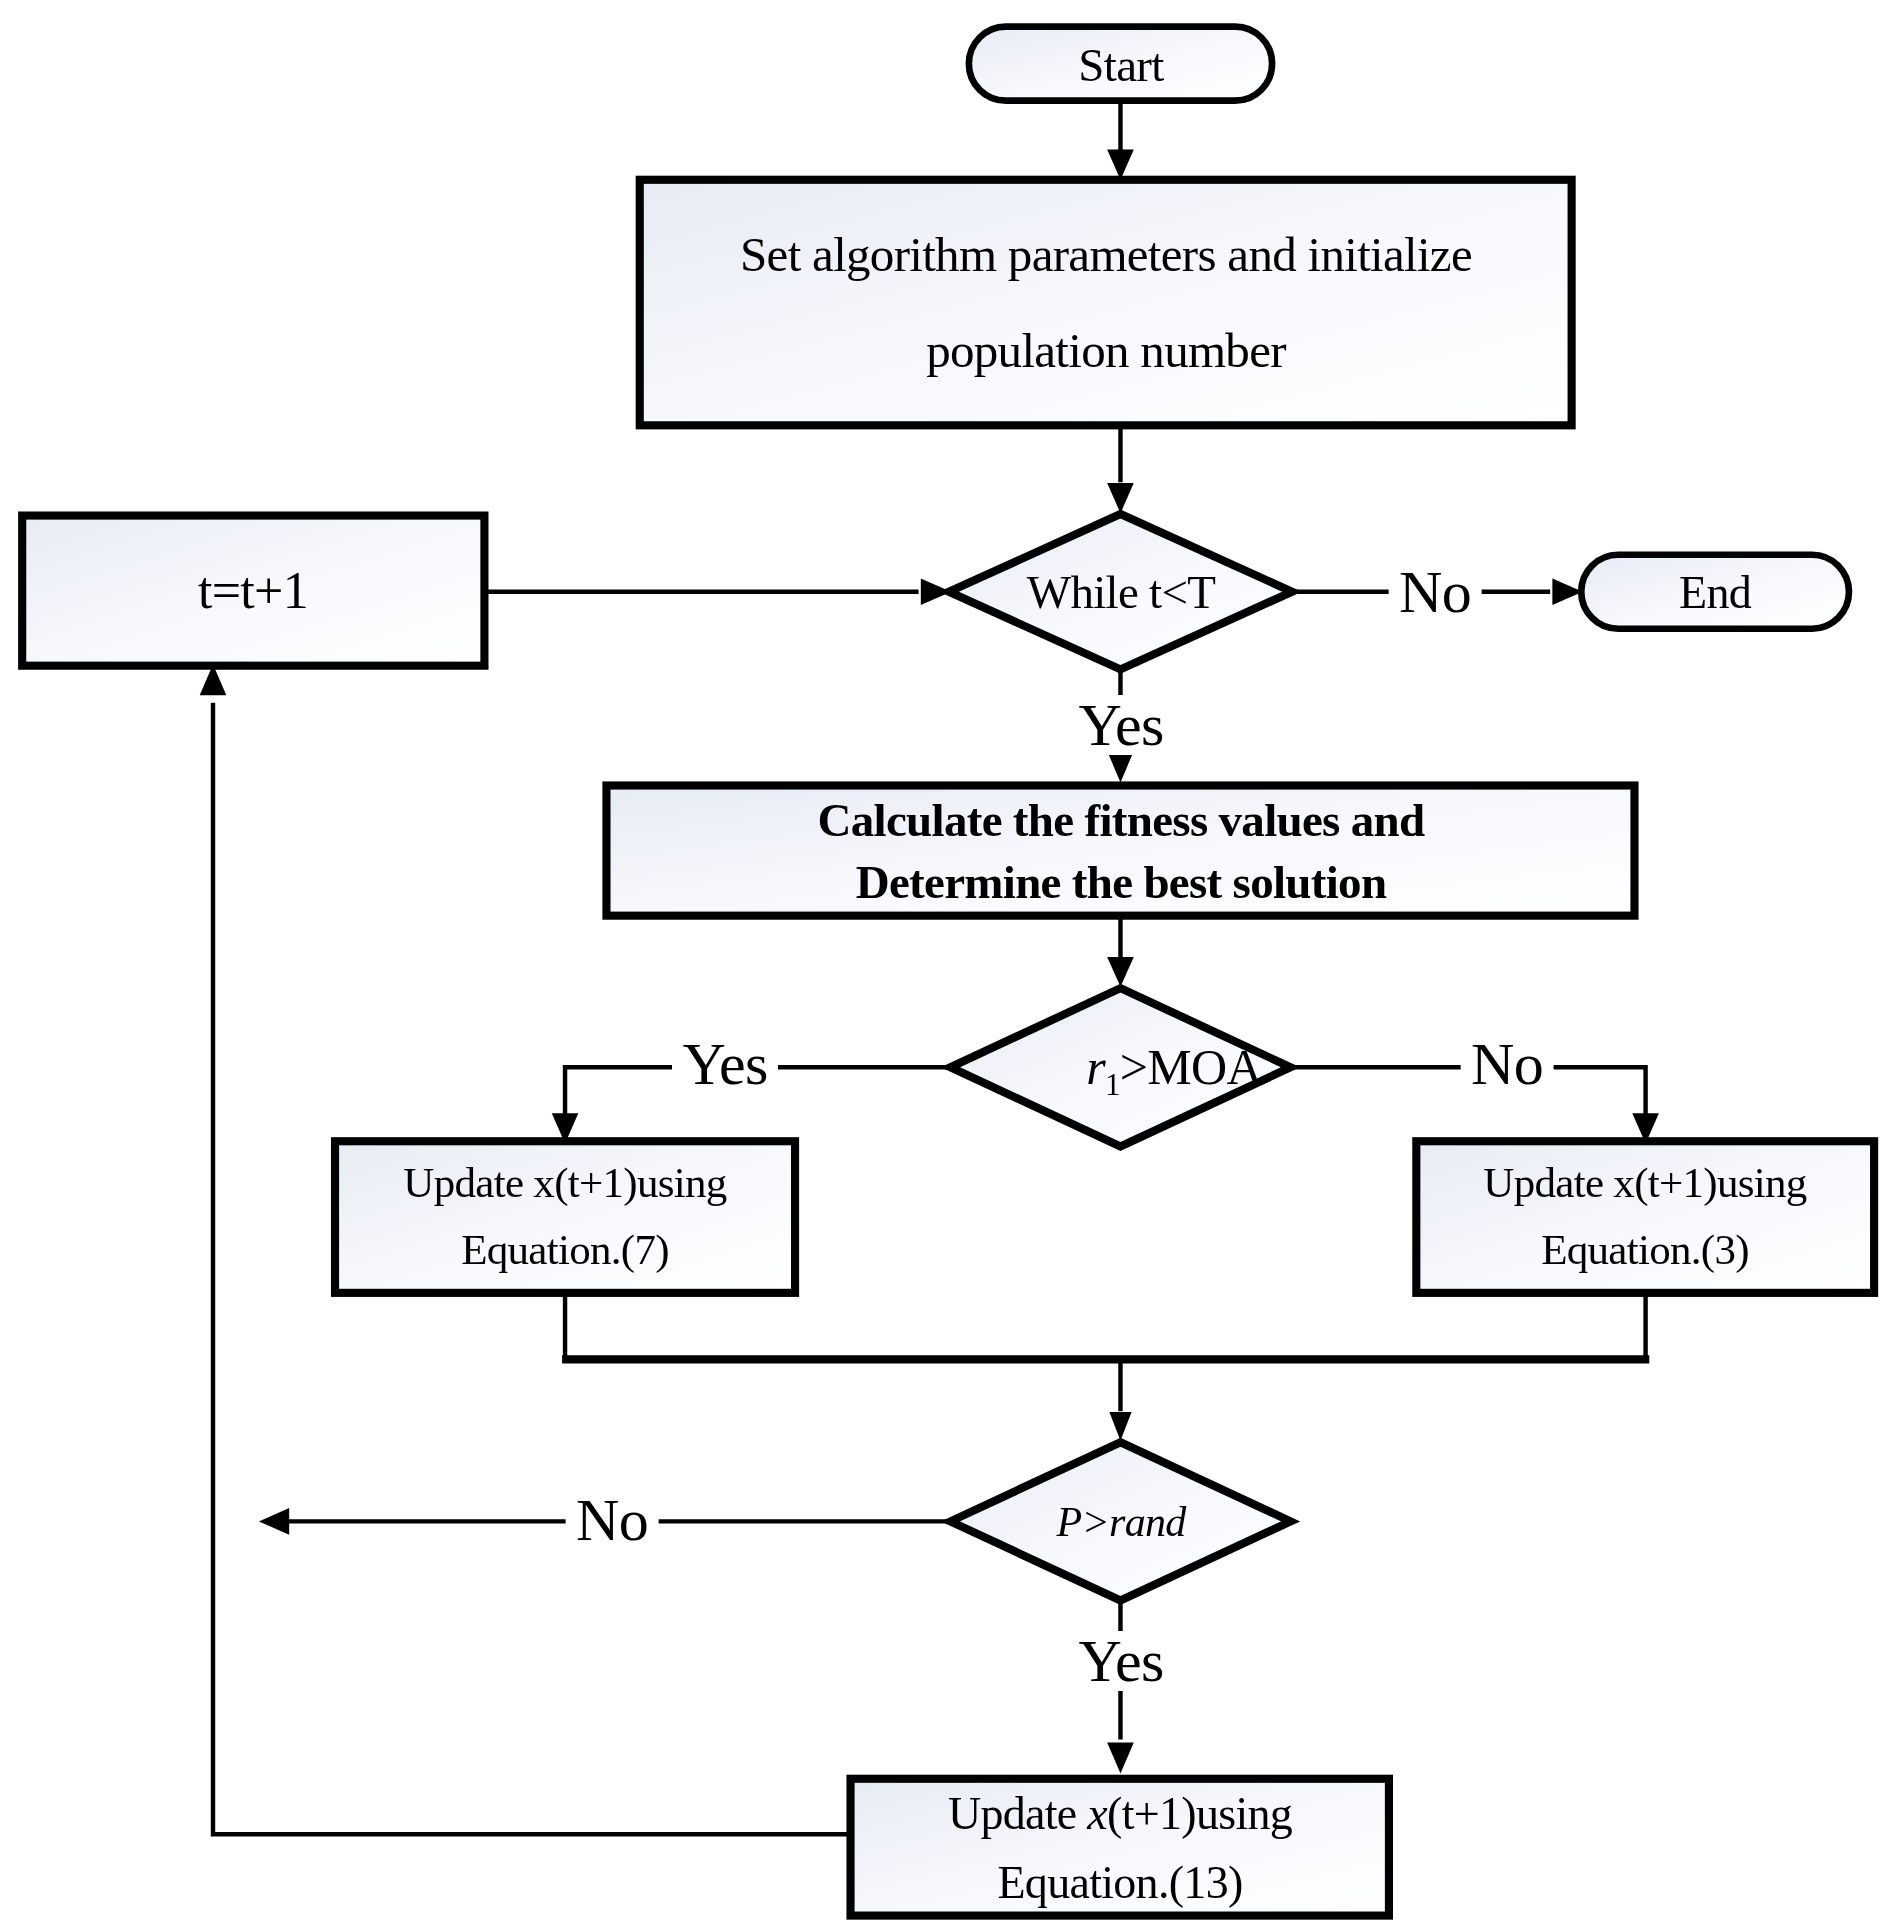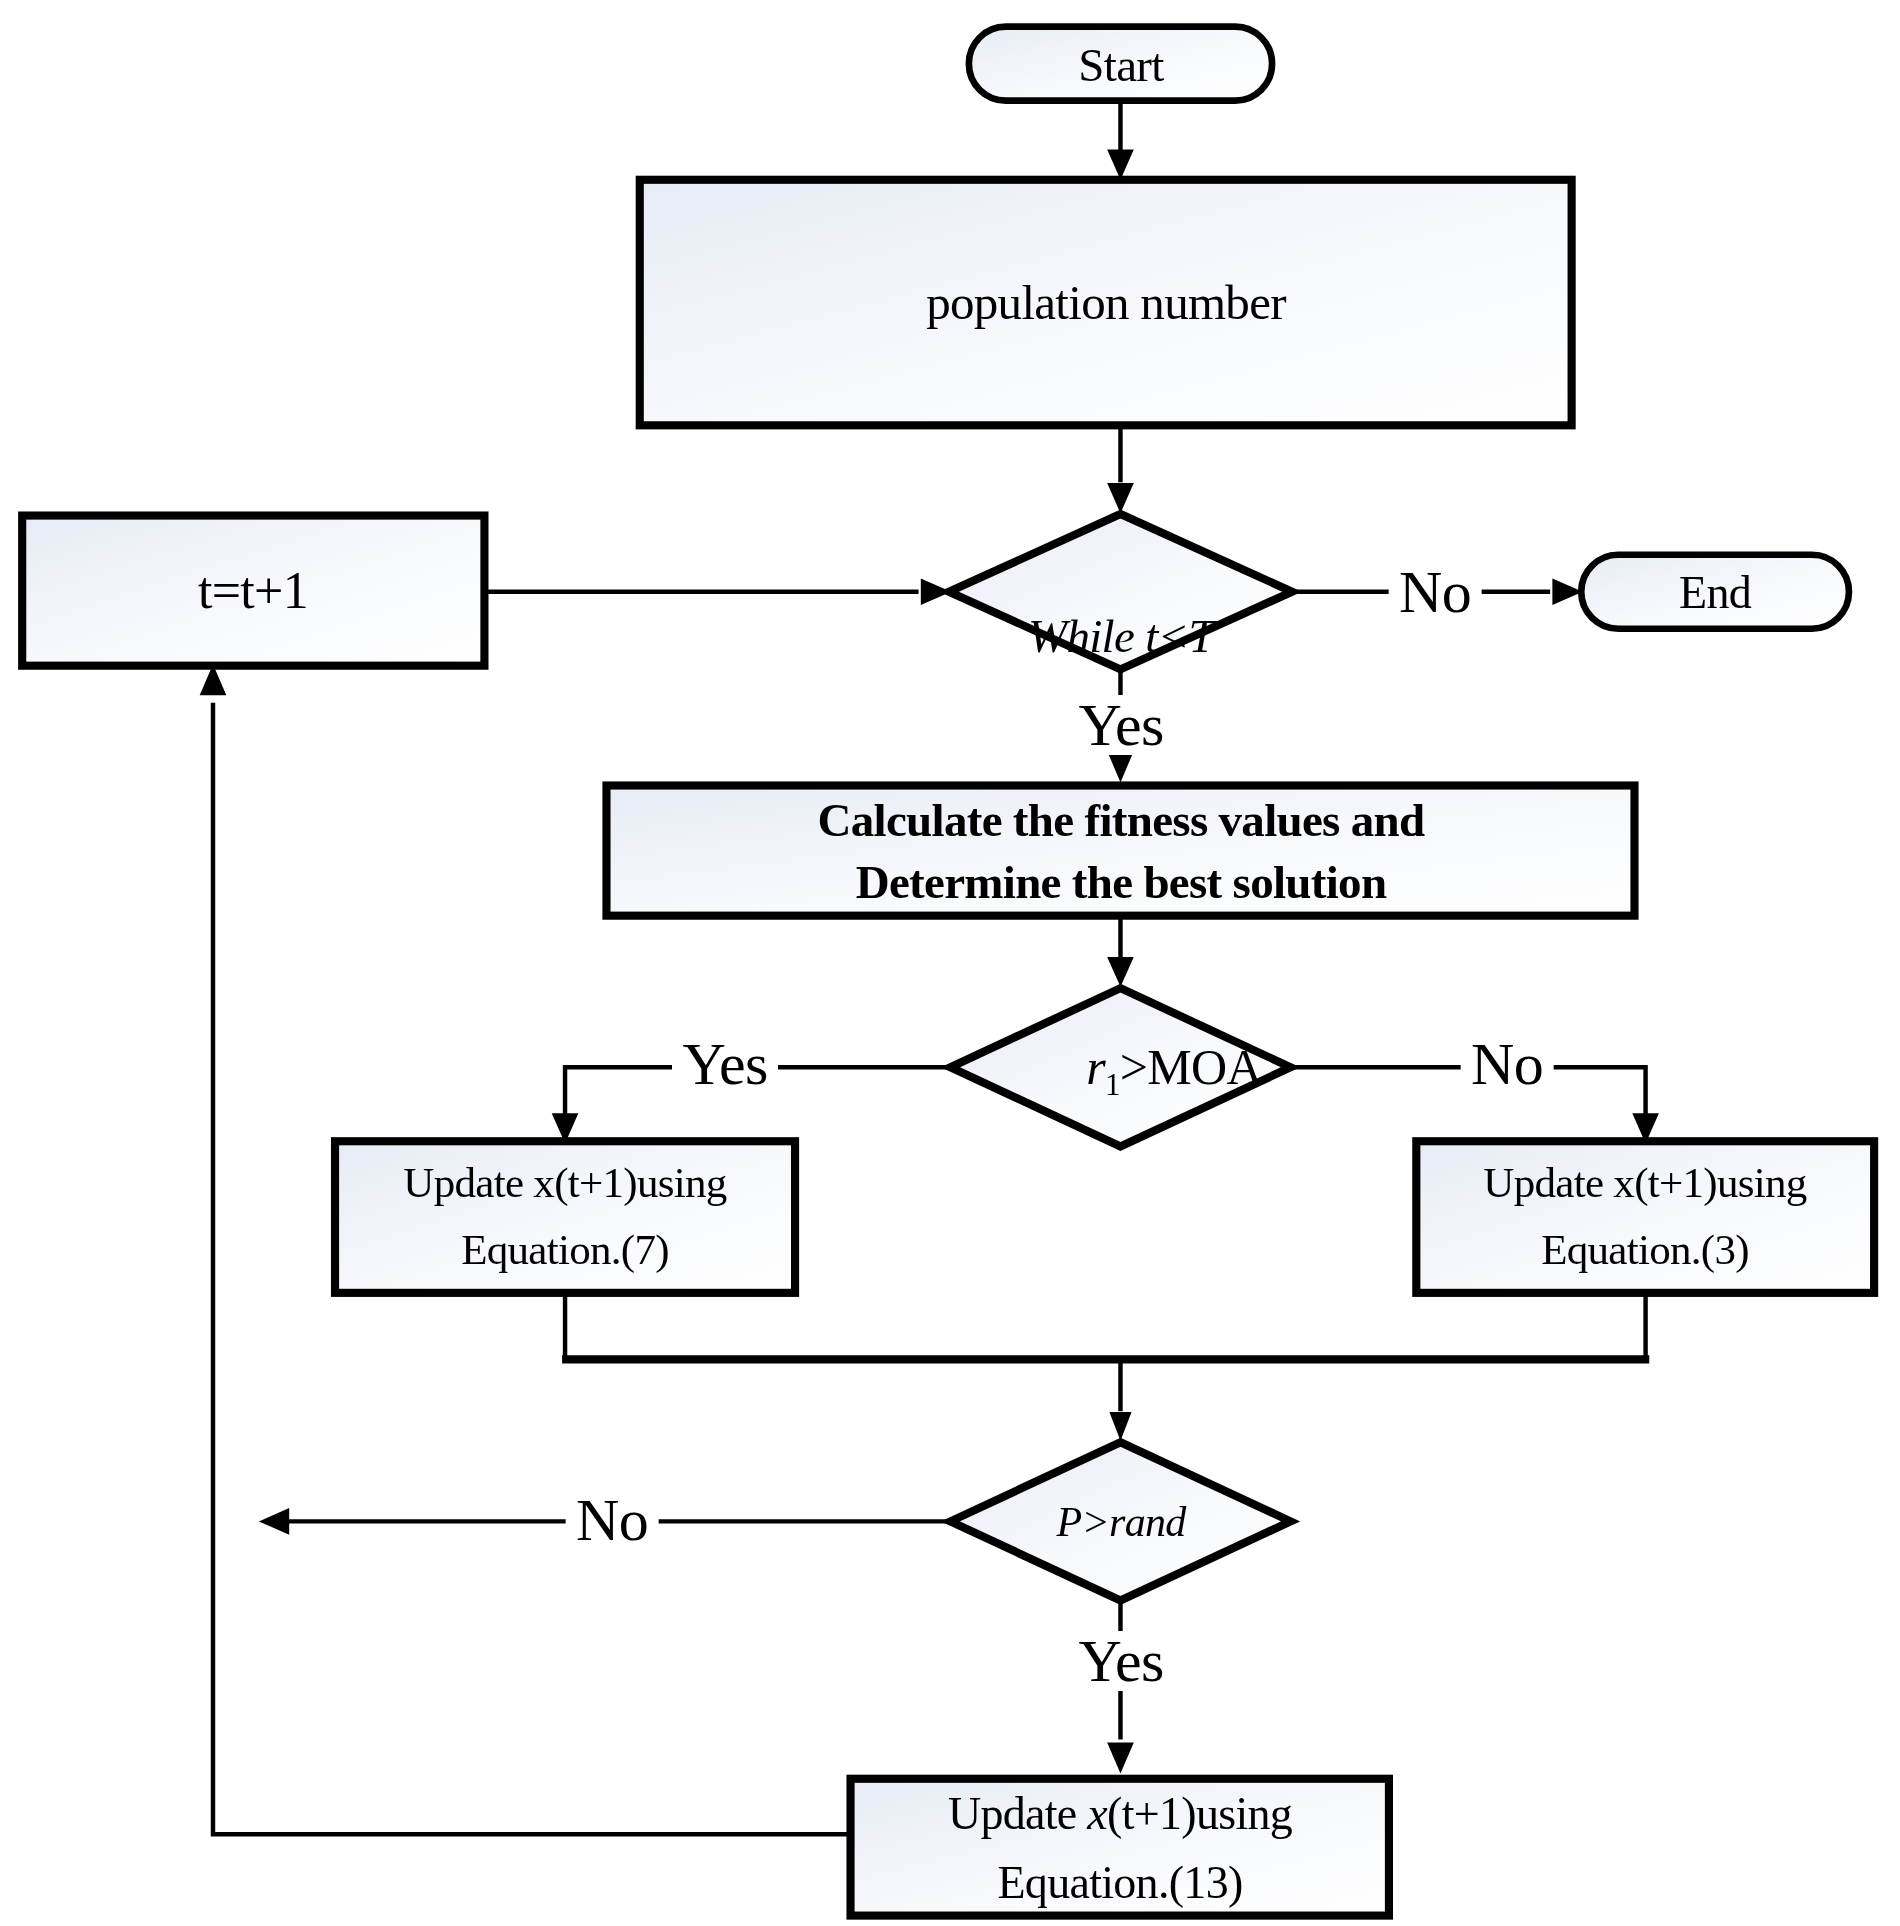--- a/index.html
+++ b/index.html
@@ -32,21 +32,21 @@
     transform:translate(-50%,-50%);
     background:#ffffff;
     padding:0 10.4px;
     font-size:60px;
     line-height:1.0;
     letter-spacing:-0.7px;
   }
   .f-start{font-size:47px;text-align:center;}
   .f-end{font-size:46px;}
   .f-init{font-size:49px;line-height:1.95;}
-  .f-while{font-size:47px;font-style:italic;margin-top:44px;}
+  .f-while{font-size:47px;}
   .f-inc{font-size:52px;}
   .f-calc{font-size:47px;line-height:1.32;font-weight:bold;}
   .f-r1{font-size:50px;}
   .f-upd{font-size:43px;line-height:1.55;}
   .f-p{font-size:42px;font-style:italic;}
   .f-upd10{font-size:46px;line-height:1.5;}
   .it{font-style:italic;}
   sub.s1{font-size:0.62em;line-height:0;}
 </style>
 </head>
@@ -105,20 +105,21 @@
     <polygon class="node-shape" points="1515,1336 1745,1443 1515,1550 1285,1443" fill="url(#nodeFill)" stroke-width="11"></polygon>
     <rect class="node-shape" x="453" y="1543" width="622" height="205" fill="url(#nodeFill)" stroke-width="11"></rect>
     <rect class="node-shape" x="1915" y="1543" width="619" height="205" fill="url(#nodeFill)" stroke-width="11"></rect>
     <polygon class="node-shape" points="1515,1950 1745,2057 1515,2164 1285,2057" fill="url(#nodeFill)" stroke-width="11"></polygon>
     <rect class="node-shape" x="1150" y="2405" width="728" height="185" fill="url(#nodeFill)" stroke-width="11"></rect>
   </svg>
 
   <div class="txt f-start" style="left:1121px;top:65px;">Start</div>
 
   <div class="txt-block f-init" style="left:640px;top:180px;width:932px;height:246px;">
+    <div>Set algorithm parameters and initialize</div>
     <div>population number</div>
   </div>
 
   <div class="txt f-while" style="left:1121px;top:592px;">While t&lt;T</div>
 
   <div class="txt f-inc" style="left:253px;top:590px;">t=t+1</div>
 
   <div class="txt f-end" style="left:1715px;top:592px;">End</div>
 
   <div class="txt-block f-calc" style="left:607px;top:786px;width:1028px;height:130px;">

